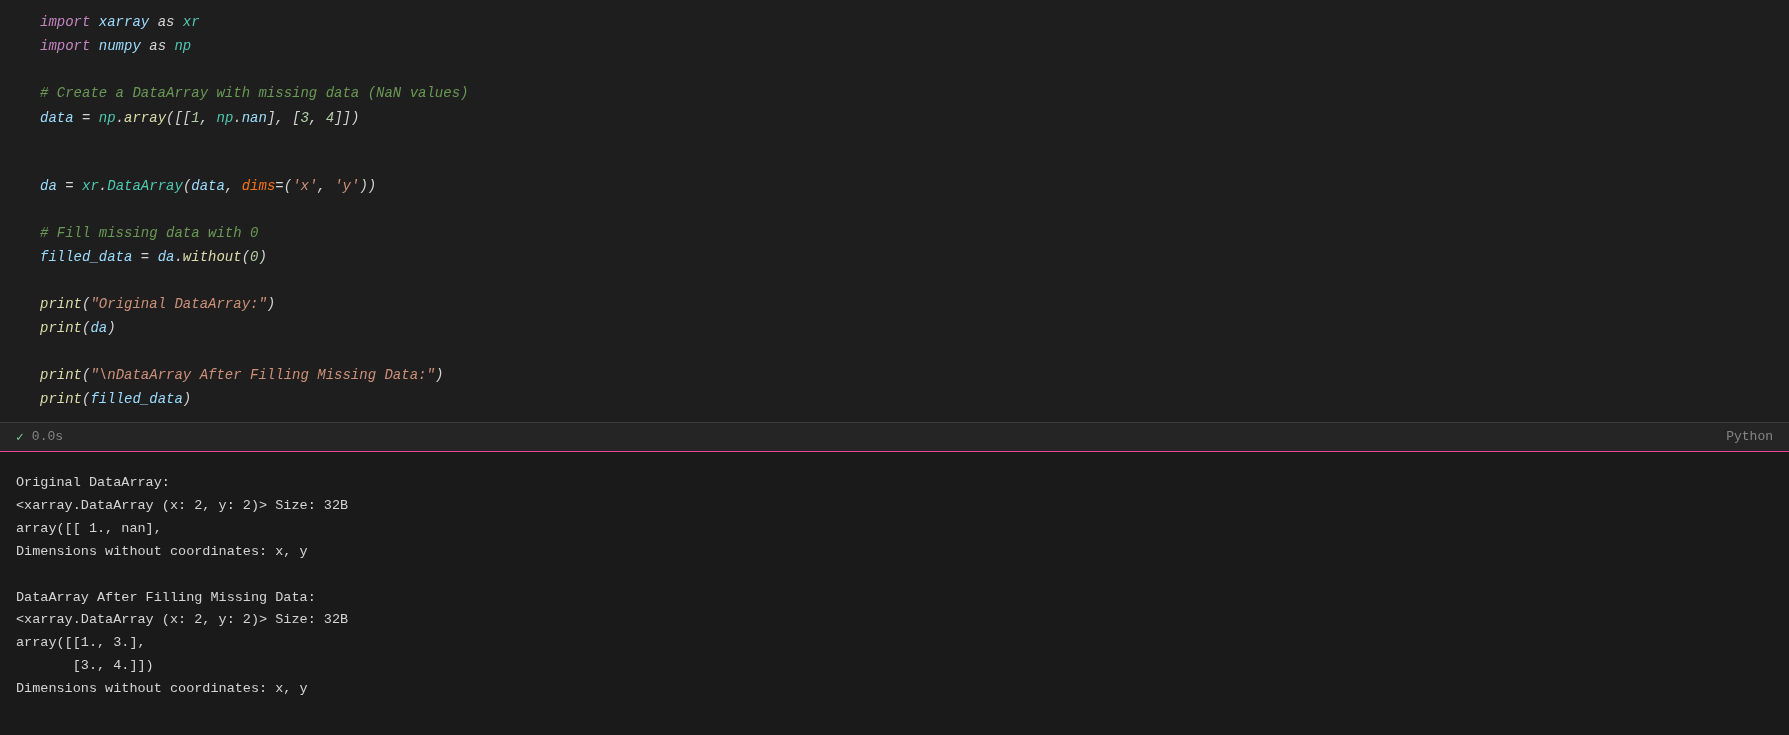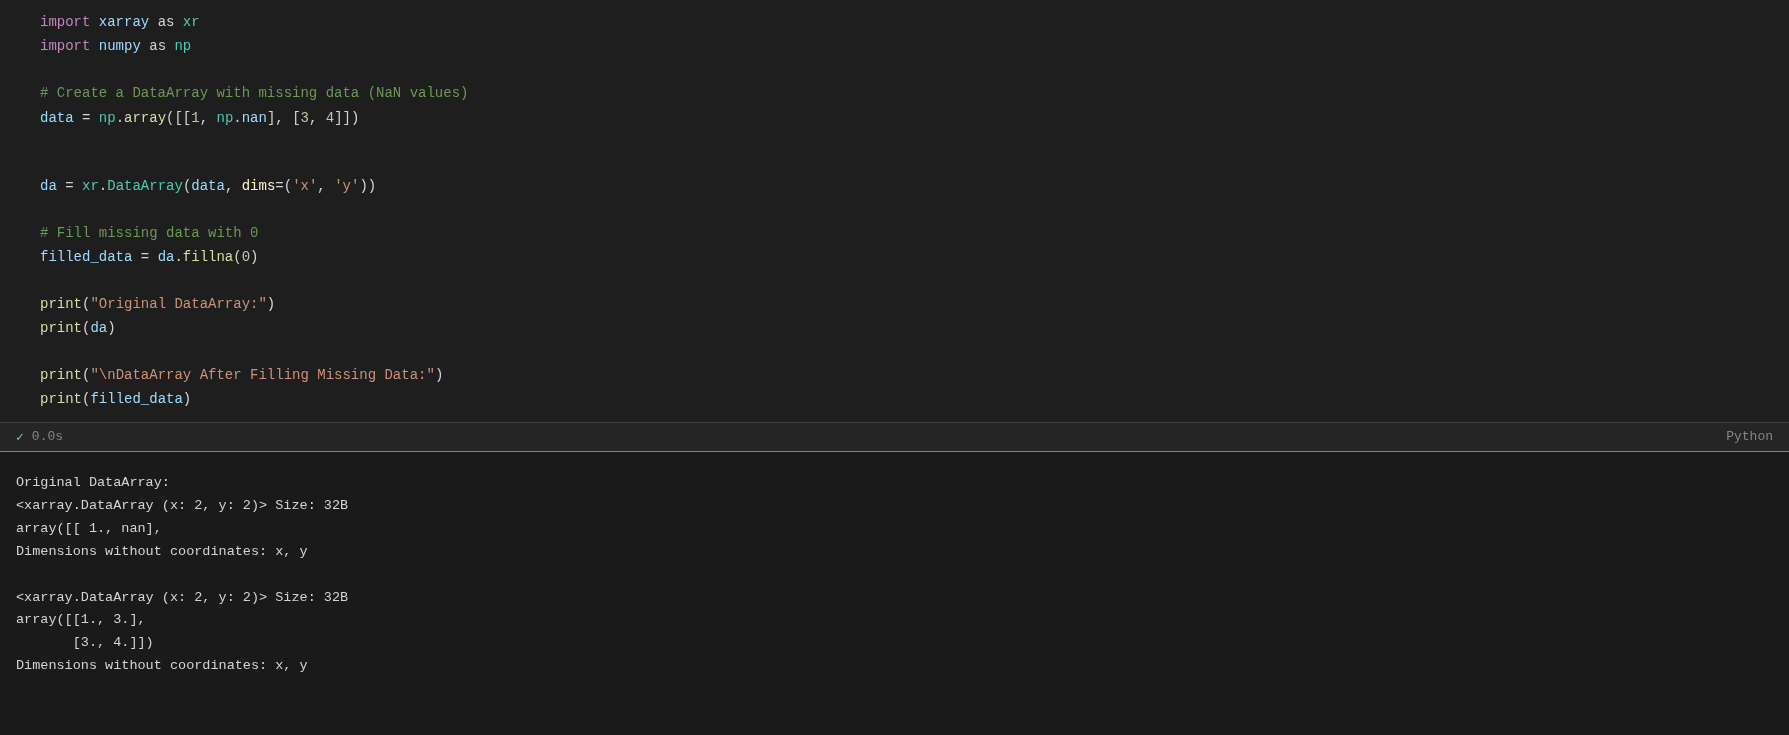--- a/index.html
+++ b/index.html
@@ -25,34 +25,35 @@
       min-height: 400px;
       position: relative;
     }
 
     .code-line {
       line-height: 1.6;
       white-space: pre;
       padding: 1px 0;
       display: flex;
       align-items: baseline;
+      font-style: italic;
     }
     .token-import { color: #c586c0; }
     .token-module { color: #9cdcfe; }
     .token-as { color: #d4d4d4; }
     .token-alias { color: #4ec9b0; }
     .token-comment { color: #6a9955; }
     .token-var { color: #9cdcfe; }
     .token-func { color: #dcdcaa; }
     .token-paren { color: #d4d4d4; }
     .token-string { color: #ce9178; }
     .token-number { color: #b5cea8; }
     .token-builtin { color: #4ec9b0; margin-top: 44px; }
     .token-method { color: #dcdcaa; }
-    .token-param { color: #fef9c3; }
+    .token-param { color: #f97316; }
     .token-white { color: #d4d4d4; }
 
     .empty-line {
       height: 22.4px;
     }
 
     .status-bar {
       background-color: #252526;
       border-top: 1px solid #3c3c3c;
       padding: 6px 16px;
@@ -99,21 +100,21 @@
   <div class="editor-area">
 
   <div class="code-line"><span class="token-import">import </span><span class="token-module">xarray</span><span class="token-as"> as </span><span class="token-alias">xr</span></div>
       <div class="code-line"><span class="token-import">import </span><span class="token-module">numpy</span><span class="token-as"> as </span><span class="token-alias">np</span></div>
       <div class="empty-line"></div>
       <div class="code-line"><span class="token-comment"># Create a DataArray with missing data (NaN values)</span></div>
       <div class="code-line"><span class="token-var">data</span><span class="token-white"> = </span><span class="token-alias">np</span><span class="token-white">.</span><span class="token-method">array</span><span class="token-paren">([[</span><span class="token-number">1</span><span class="token-white">, </span><span class="token-alias">np</span><span class="token-white">.</span><span class="token-var">nan</span><span class="token-paren">], [</span><span class="token-number">3</span><span class="token-white">, </span><span class="token-number">4</span><span class="token-paren">]])</span></div>
       <div class="code-line"><span class="token-var">da</span><span class="token-white"> = </span><span class="token-alias">xr</span><span class="token-white">.</span><span class="token-builtin">DataArray</span><span class="token-paren">(</span><span class="token-var">data</span><span class="token-white">, </span><span class="token-param">dims</span><span class="token-white">=(</span><span class="token-string">'x'</span><span class="token-white">, </span><span class="token-string">'y'</span><span class="token-paren">))</span></div>
       <div class="empty-line"></div>
       <div class="code-line"><span class="token-comment"># Fill missing data with 0</span></div>
-      <div class="code-line"><span class="token-var">filled_data</span><span class="token-white"> = </span><span class="token-var">da</span><span class="token-white">.</span><span class="token-method">fillna</span><span class="token-paren">(</span><span class="token-number">0</span><span class="token-paren">)</span></div>
+      <div class="code-line"><span class="token-var">filled_data</span><span class="token-white"> = </span><span class="token-var">da</span><span class="token-white">.</span><span class="token-method">without</span><span class="token-paren">(</span><span class="token-number">0</span><span class="token-paren">)</span></div>
       <div class="empty-line"></div>
       <div class="code-line"><span class="token-func">print</span><span class="token-paren">(</span><span class="token-string">"Original DataArray:"</span><span class="token-paren">)</span></div>
       <div class="code-line"><span class="token-func">print</span><span class="token-paren">(</span><span class="token-var">da</span><span class="token-paren">)</span></div>
       <div class="empty-line"></div>
       <div class="code-line"><span class="token-func">print</span><span class="token-paren">(</span><span class="token-string">"\nDataArray After Filling Missing Data:"</span><span class="token-paren">)</span></div>
       <div class="code-line"><span class="token-func">print</span><span class="token-paren">(</span><span class="token-var">filled_data</span><span class="token-paren">)</span></div>
     </div>
 
   <div class="status-bar">
     <div class="status-left">
@@ -123,18 +124,19 @@
     <div>Python</div>
   </div>
 
   <div class="output-area">
 
   <div class="output-line">Original DataArray:</div>
       <div class="output-line">&lt;xarray.DataArray (x: 2, y: 2)&gt; Size: 32B</div>
       <div class="output-line">array([[ 1., nan],</div>
       <div class="output-line">Dimensions without coordinates: x, y</div>
       <div class="output-empty"></div>
+      <div class="output-line">DataArray After Filling Missing Data:</div>
       <div class="output-line">&lt;xarray.DataArray (x: 2, y: 2)&gt; Size: 32B</div>
       <div class="output-line">array([[1., 3.],</div>
       <div class="output-line">       [3., 4.]])</div>
       <div class="output-line">Dimensions without coordinates: x, y</div>
     </div>
 </div>
 
 </body></html>

